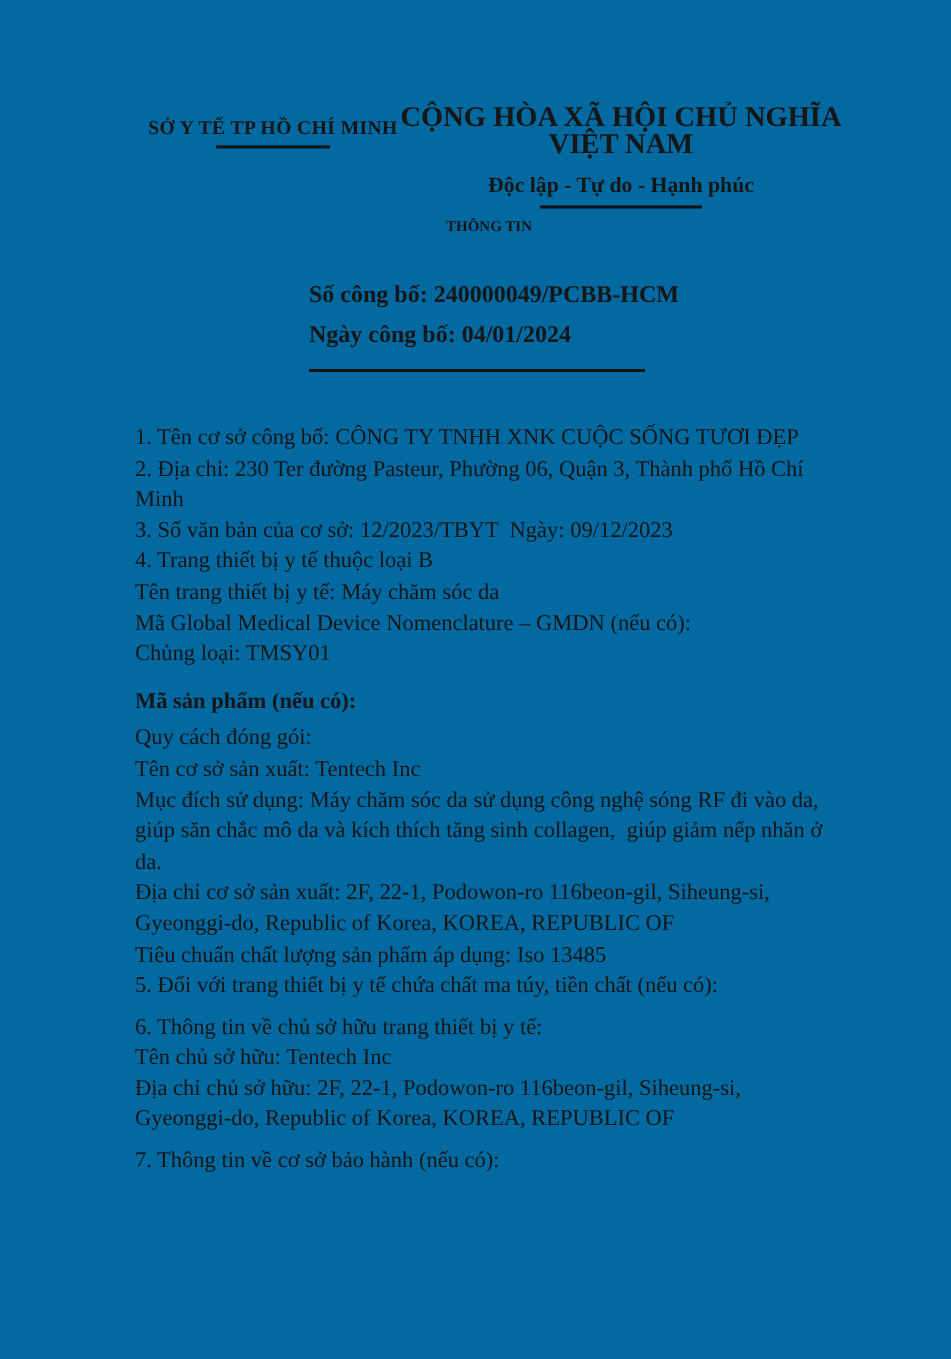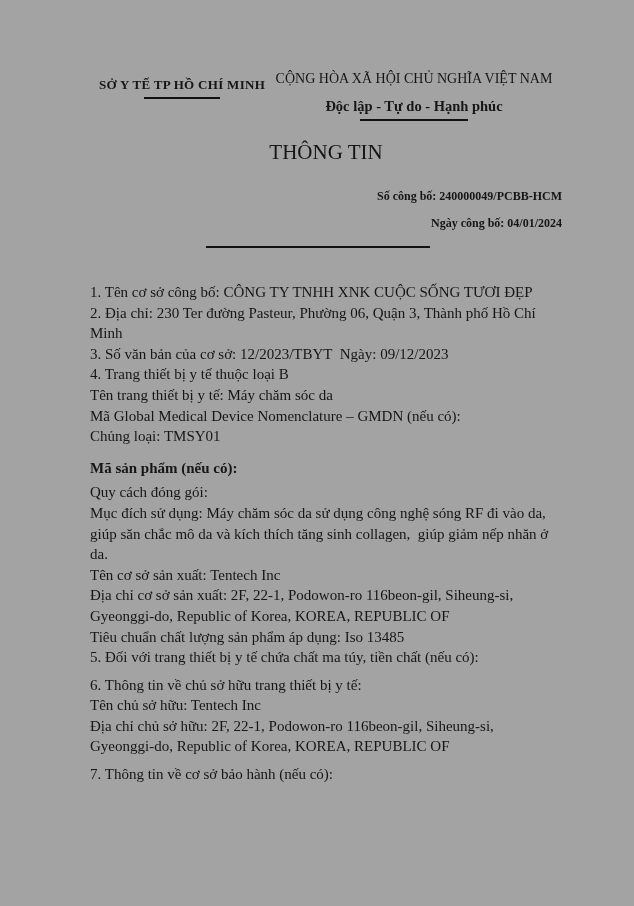--- a/index.html
+++ b/index.html
@@ -1,48 +1,48 @@
 <!DOCTYPE html>
 <html lang="vi"><head>
 <meta charset="utf-8">
 <style>
   html, body { margin: 0; padding: 0; background: #ffffff; }
   .page {
     position: relative;
     width: 634px;
     height: 906px;
-    background: #a3a3a3;
+    background: #0369a1;
     color: #161616;
     font-family: "Liberation Serif", "DejaVu Serif", serif;
     overflow: hidden;
   }
   
   .hdr { position: absolute; left: 0; top: 0; width: 100%; }
   .hdr-left {
     position: absolute; left: 92px; top: 76px; width: 180px;
     text-align: center; font-weight: bold; font-size: 13px; line-height: 17px;
     letter-spacing: 0.3px;
   }
   .hdr-left .rule-left {
     width: 76px; border-top: 2px solid #111; margin: 4px auto 0 auto; height: 0;
   }
   .hdr-right {
     position: absolute; left: 258px; top: 70px; width: 312px; text-align: center;
   }
-  .hdr-right .nat-line { font-weight: normal; font-size: 14px; line-height: 18px; }
+  .hdr-right .nat-line { font-weight: bold; font-size: 19px; line-height: 18px; }
   .hdr-right .motto-line { font-weight: bold; font-size: 14.5px; line-height: 19px; margin-top: 9px; }
   .hdr-right .rule-right {
     width: 108px; border-top: 2px solid #111; margin: 3px auto 0 auto; height: 0;
   }
   
   .content { padding: 0 72px 0 90px; }
   .title-block { padding-top: 143px; text-align: center; }
-  .doc-title { font-weight: normal; font-size: 21px; line-height: 18px; }
+  .doc-title { font-weight: bold; font-size: 10px; line-height: 18px; }
   .doc-subtitle { font-weight: bold; font-size: 14.5px; line-height: 18px; margin-top: 9px; white-space: nowrap; }
-  .pub-block { margin: 22px 0 0 116px; font-weight: bold; font-size: 12px; line-height: 27px; text-align: right; }
+  .pub-block { margin: 22px 0 0 116px; font-weight: bold; font-size: 16px; line-height: 27px; text-align: left; }
   .title-divider { width: 224px; border-top: 2px solid #111; margin: 9px 0 0 0; height: 0; }
   
   .body-block { margin-top: 34px; width: 470px; font-size: 15px; line-height: 20.6px; }
   .body-block p { margin: 0; white-space: pre-wrap; }
   .body-block p.mt-a { margin-top: 11px; font-weight: bold; }  
   .body-block p.mt-b { margin-top: 4px; }  
   .body-block p.mt-c { margin-top: 7px; }   
 </style>
 </head>
 <body>
@@ -74,22 +74,22 @@
     <div class="body-block">
       <p>1. Tên cơ sở công bố: CÔNG TY TNHH XNK CUỘC SỐNG TƯƠI ĐẸP</p>
       <p>2. Địa chỉ: 230 Ter đường Pasteur, Phường 06, Quận 3, Thành phố Hồ Chí Minh</p>
       <p>3. Số văn bản của cơ sở: 12/2023/TBYT  Ngày: 09/12/2023</p>
       <p>4. Trang thiết bị y tế thuộc loại B</p>
       <p>Tên trang thiết bị y tế: Máy chăm sóc da</p>
       <p>Mã Global Medical Device Nomenclature – GMDN (nếu có):</p>
       <p>Chủng loại: TMSY01</p>
       <p class="mt-a">Mã sản phẩm (nếu có):</p>
       <p class="mt-b">Quy cách đóng gói:</p>
+      <p>Tên cơ sở sản xuất: Tentech Inc</p>
       <p>Mục đích sử dụng: Máy chăm sóc da sử dụng công nghệ sóng RF đi vào da, giúp săn chắc mô da và kích thích tăng sinh collagen,  giúp giảm nếp nhăn ở da.</p>
-      <p>Tên cơ sở sản xuất: Tentech Inc</p>
       <p>Địa chỉ cơ sở sản xuất: 2F, 22-1, Podowon-ro 116beon-gil, Siheung-si, Gyeonggi-do, Republic of Korea, KOREA, REPUBLIC OF</p>
       <p>Tiêu chuẩn chất lượng sản phẩm áp dụng: Iso 13485</p>
       <p>5. Đối với trang thiết bị y tế chứa chất ma túy, tiền chất (nếu có):</p>
       <p class="mt-c">6. Thông tin về chủ sở hữu trang thiết bị y tế:</p>
       <p>Tên chủ sở hữu: Tentech Inc</p>
       <p>Địa chỉ chủ sở hữu: 2F, 22-1, Podowon-ro 116beon-gil, Siheung-si, Gyeonggi-do, Republic of Korea, KOREA, REPUBLIC OF</p>
       <p class="mt-c">7. Thông tin về cơ sở bảo hành (nếu có):</p>
     </div>
   </div>
 

